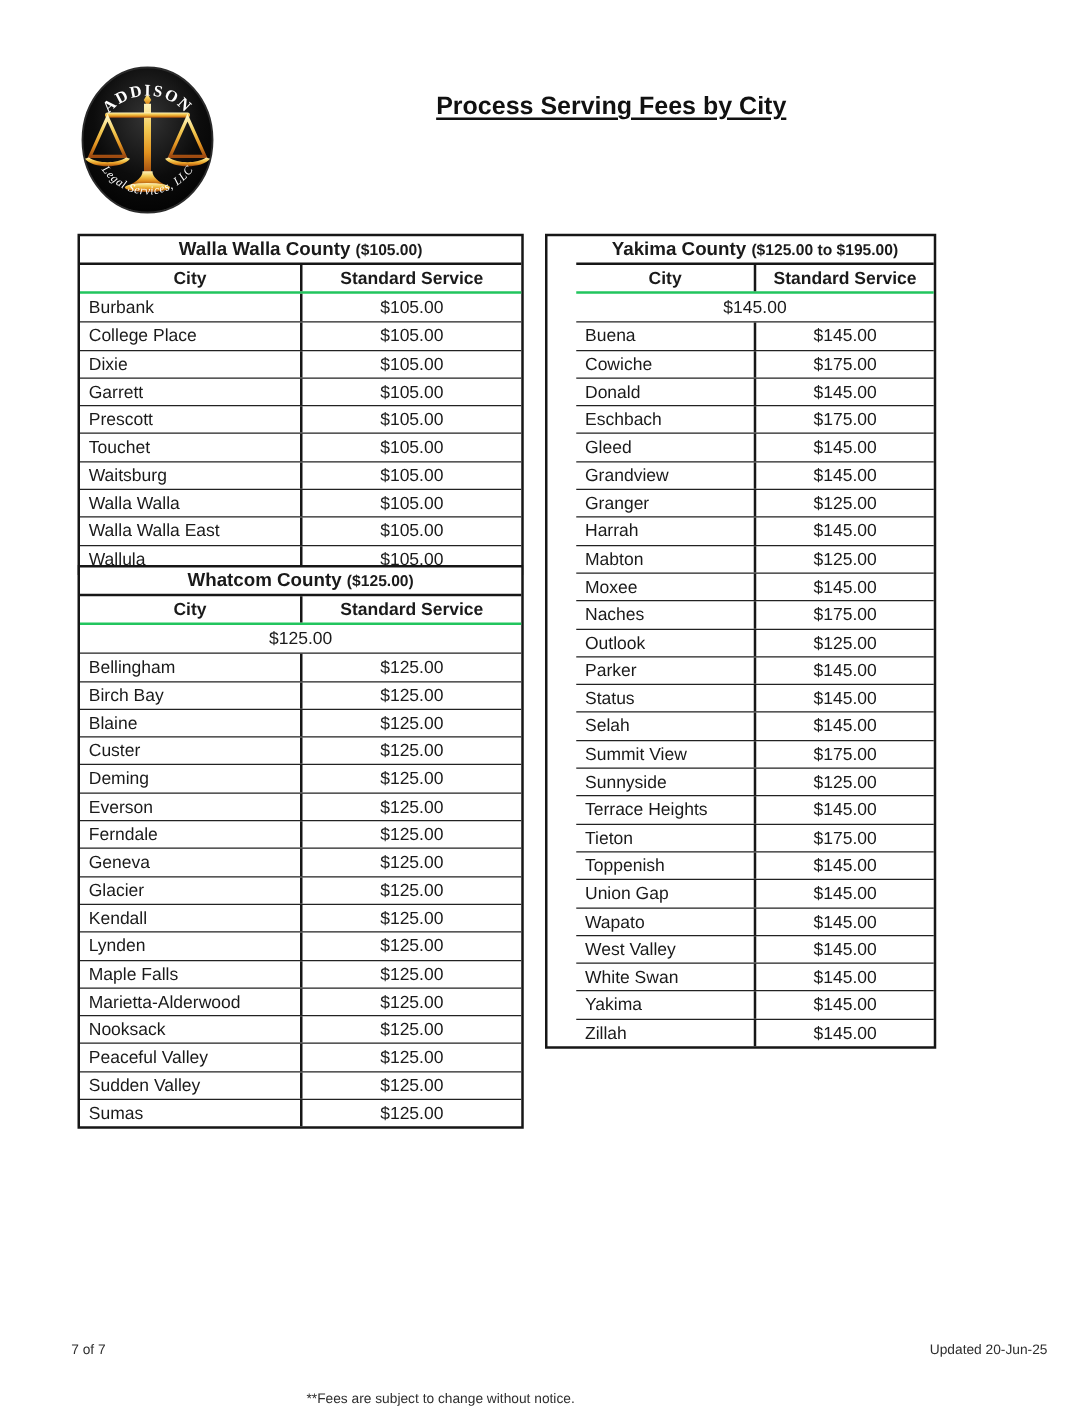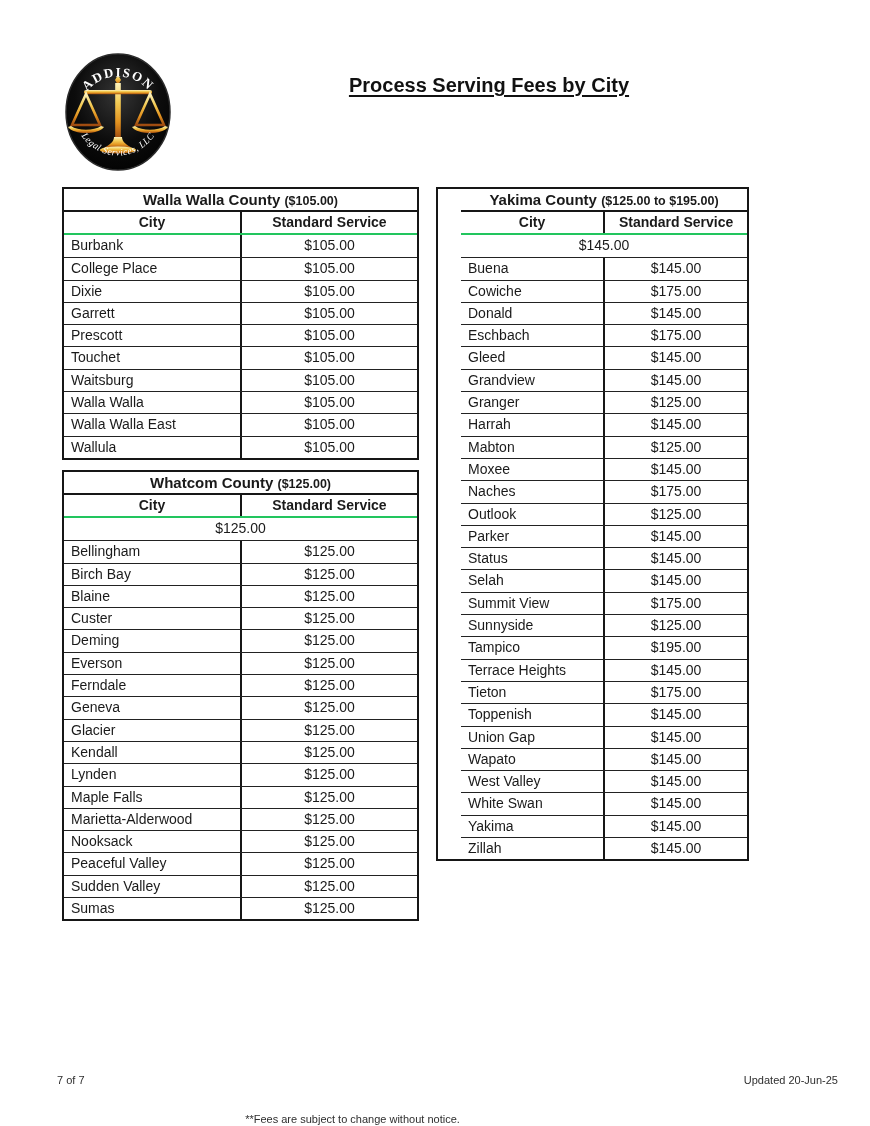--- a/index.html
+++ b/index.html
@@ -24,21 +24,21 @@
   .title-block .tline { text-decoration: underline; text-decoration-thickness: 2px; text-underline-offset: 3px; }
 
   
   .fee-table {
     position: absolute;
     border: 2px solid #161616;
     background: #fff;
     font-size: 14px;
   }
   .t-walla   { left: 62px;  top: 187px; width: 357px; }
-  .t-whatcom { left: 62px;  top: 470px; width: 357px; }
+  .t-whatcom { left: 62px;  top: 452px; width: 357px; }
   .t-yakima  { left: 436px; top: 187px; width: 313px; padding-left: 23px; }
 
   .county-header {
     height: 23px; line-height: 21px;
     border-bottom: 2px solid #161616;
     text-align: center; font-weight: bold;
     white-space: nowrap;
   }
   .county-name  { font-size: 15px; }
   .county-range { font-size: 12.5px; }
@@ -320,24 +320,20 @@
       </div>
       <div class="row">
         <div class="cell-city">Summit View</div>
         <div class="cell-fee">$175.00</div>
       </div>
       <div class="row">
         <div class="cell-city">Sunnyside</div>
         <div class="cell-fee">$125.00</div>
       </div>
       <div class="row">
-        <div class="cell-city">Tampico</div>
-        <div class="cell-fee">$195.00</div>
-      </div>
-      <div class="row">
         <div class="cell-city">Terrace Heights</div>
         <div class="cell-fee">$145.00</div>
       </div>
       <div class="row">
         <div class="cell-city">Tieton</div>
         <div class="cell-fee">$175.00</div>
       </div>
       <div class="row">
         <div class="cell-city">Toppenish</div>
         <div class="cell-fee">$145.00</div>

